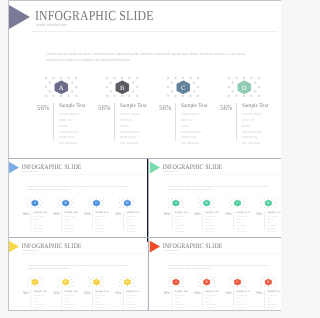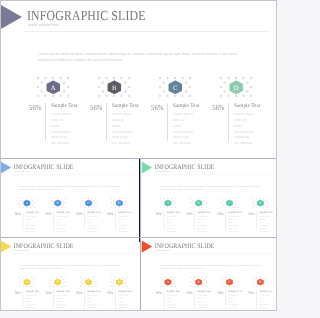--- a/index.html
+++ b/index.html
@@ -1,18 +1,18 @@
 <!DOCTYPE html>
 <html><head>
 <meta charset="utf-8">
 <style>
   html,body{margin:0;padding:0;background:#f6f6f8;}
   body{width:281px;height:318px;font-family:"Liberation Sans",sans-serif;overflow:hidden;
         -webkit-font-smoothing:antialiased;text-rendering:geometricPrecision;}
-  .board{position:relative;width:281px;height:242px;background:#0f172a;}
+  .board{position:relative;width:281px;height:242px;background:#0f172a;margin-left:8px;}
   .edge-t{position:absolute;top:0;left:0;width:277px;height:1px;background:#c2c5cc;}
   .edge-l{position:absolute;top:0;left:0;width:1px;height:311px;background:#c2c5cc;}
   .edge-r{position:absolute;top:0;left:276px;width:1px;height:311px;background:#c2c5cc;}
   .edge-b{position:absolute;top:310px;left:0;width:277px;height:1px;background:#c2c5cc;}
   .pad-r{position:absolute;top:0;left:277px;width:4px;height:318px;background:#f7f7f9;}
   .pad-b{position:absolute;top:311px;left:0;width:281px;height:7px;background:#f7f7f9;}
   .divider-h{position:absolute;left:0;width:281px;height:1px;background:#b0b3bd;}
   .divider-v{position:absolute;width:1px;background:#b0b3bd;}
   .slide{position:absolute;overflow:hidden;background:#ffffff;}
   .arrow{position:absolute;display:block;}

